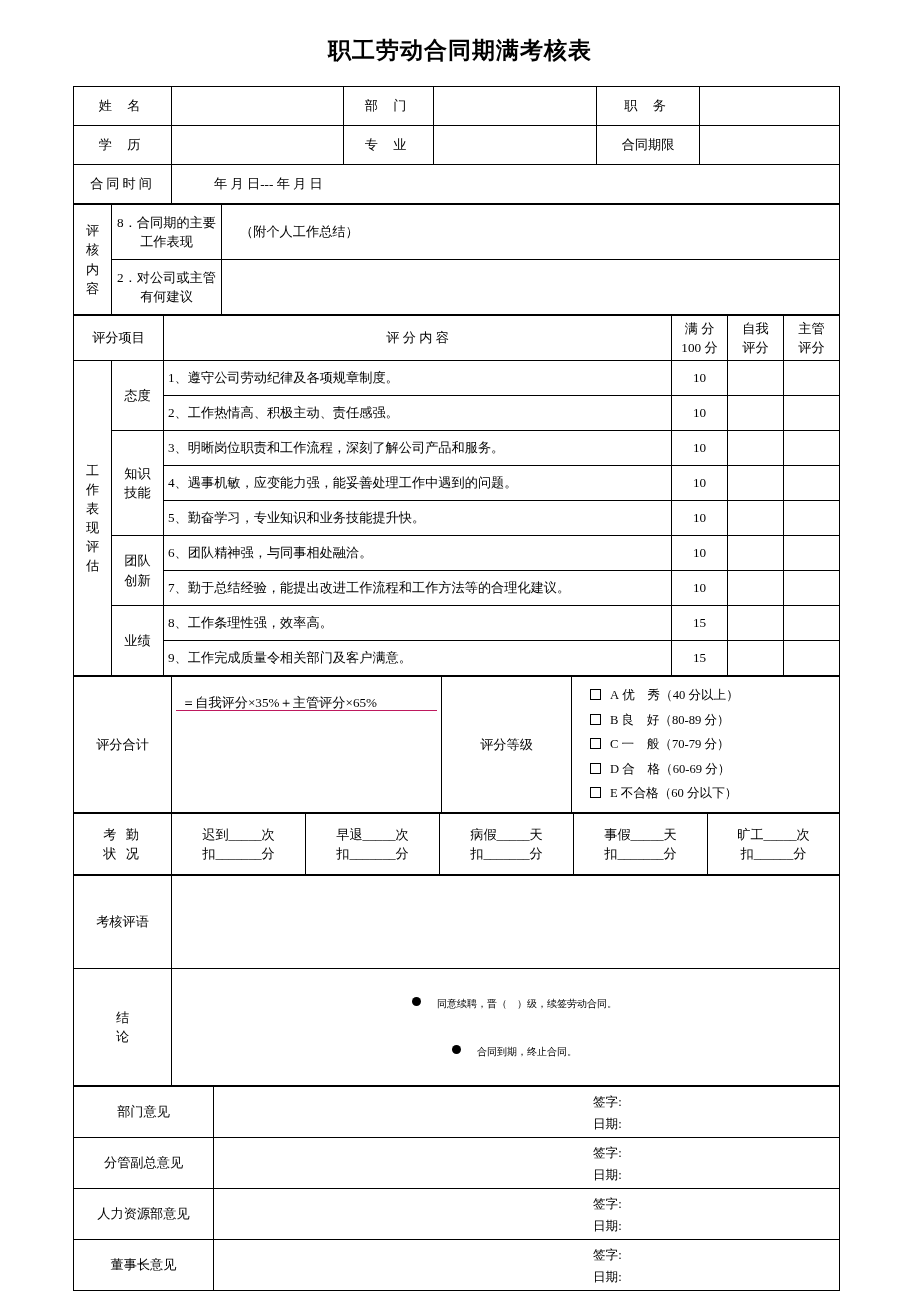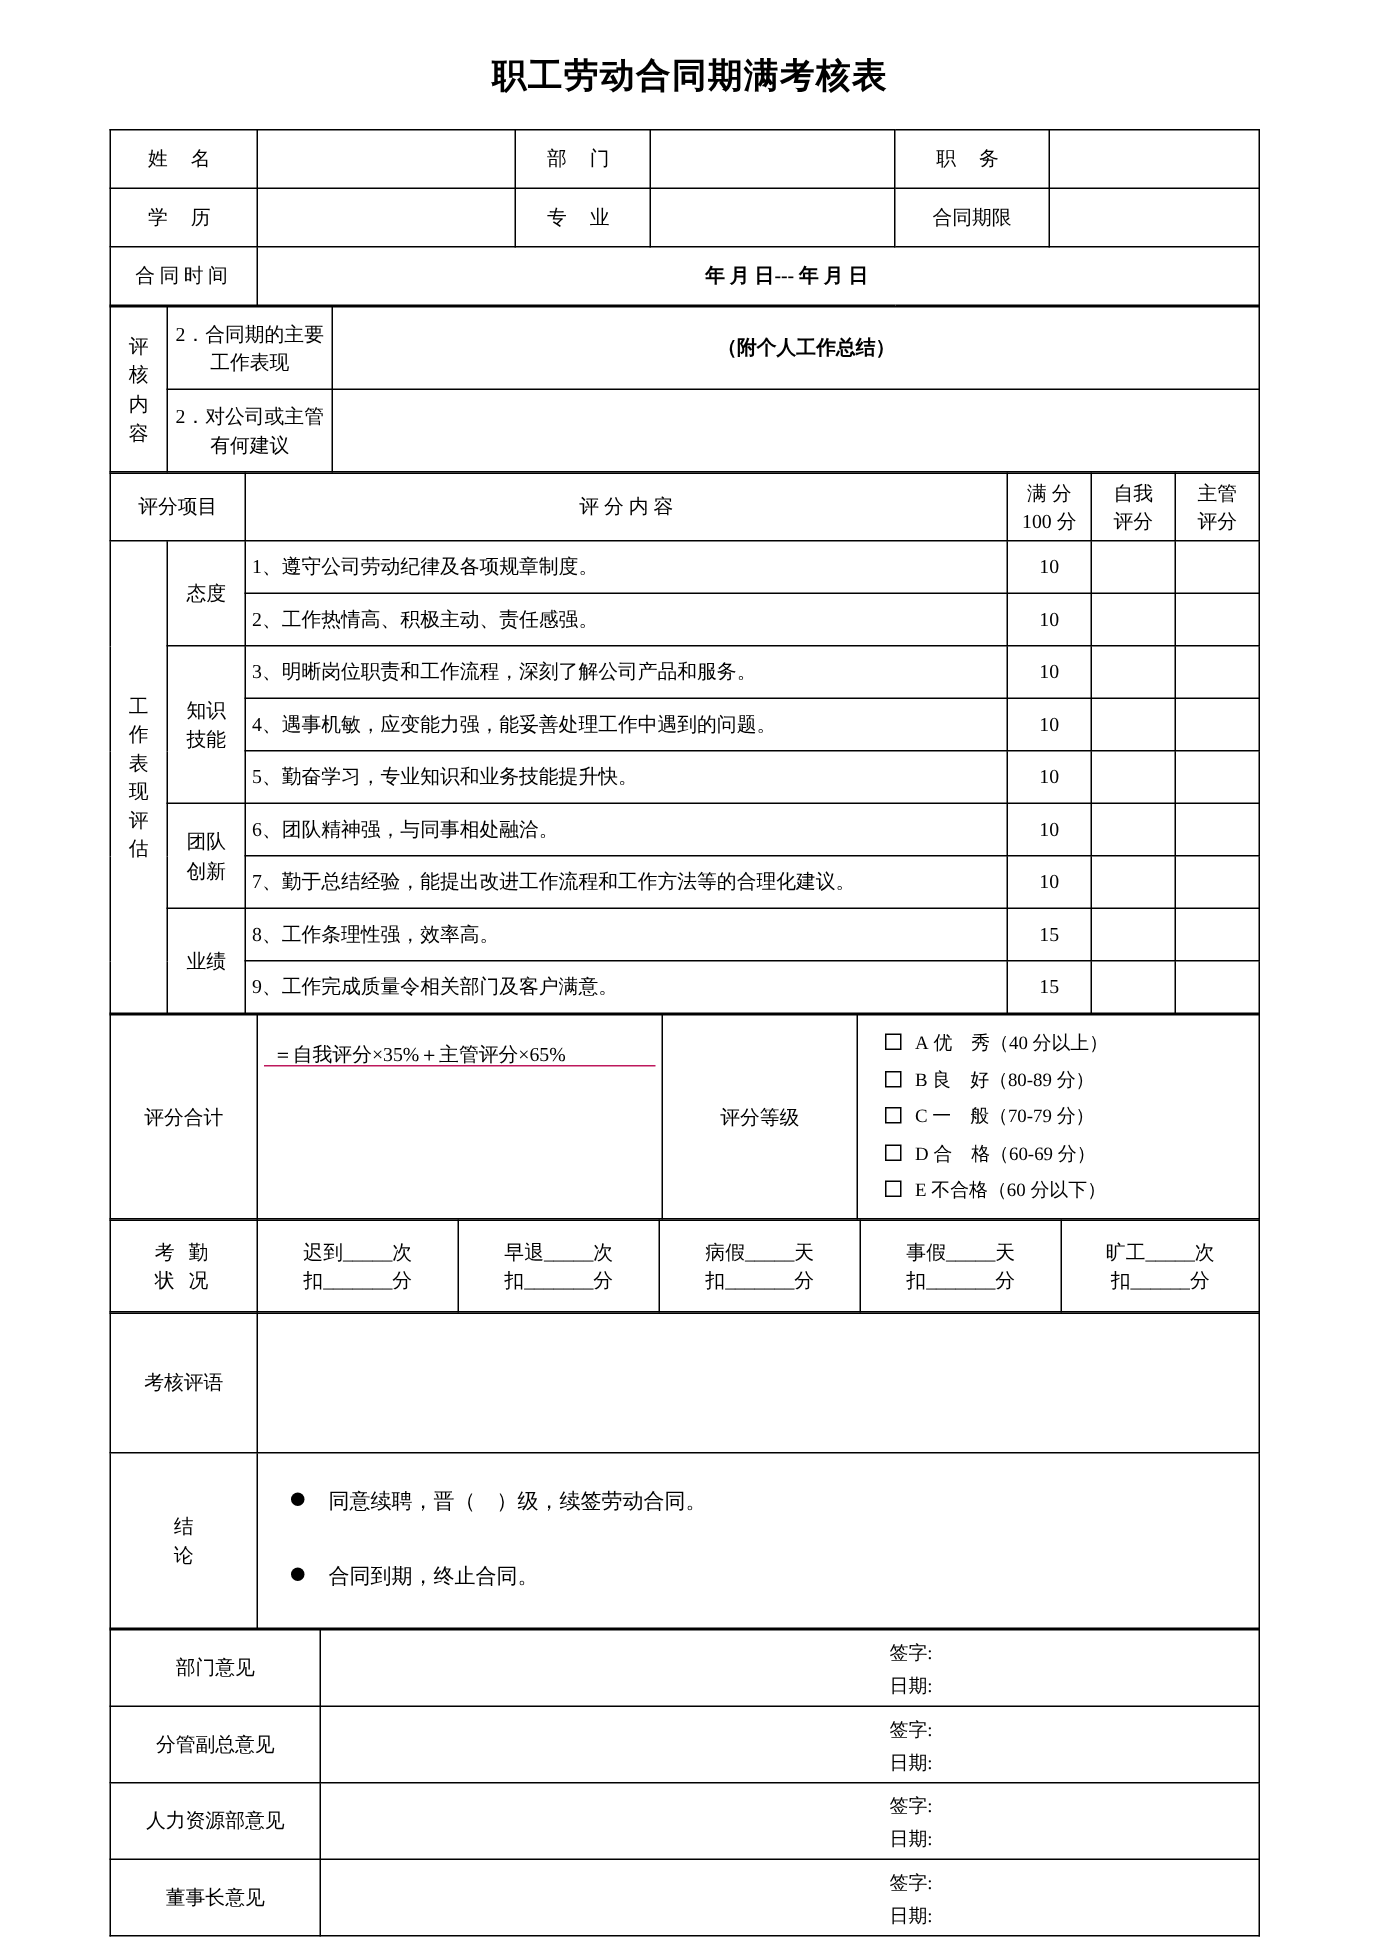--- a/index.html
+++ b/index.html
@@ -39,21 +39,21 @@
     table-layout: fixed;
   }
   table.form td {
     border: 1px solid #000;
     font-size: 13.2px;
     padding: 2px 4px;
     vertical-align: middle;
     line-height: 1.45;
   }
   .c {text-align: center;}
-  .l {text-align: center; font-weight: bold;}
+  .l {text-align: left;}
   .sp2 {letter-spacing: 6px; padding-left: 6px;}
   .sp1 {letter-spacing: 3px;}
   .vert {
     text-align: center;
     line-height: 1.25;
     font-size: 13.2px;
   }
   .vert span {display: block;}
   .h30 {height: 30px;}
   .h34 {height: 34px;}
@@ -102,22 +102,23 @@
     line-height: 1.7;
     font-size: 13.2px;
     padding: 3px 2px;
   }
   .att-cell span {display: block;}
   .concl {
     padding: 14px 0 14px 18px;
     line-height: 1;
   }
   .concl-row {
-    font-size: 14px;
+    font-size: 10px;
     padding: 10px 0 10px 0;
+    text-align: center;
   }
   .bullet {
     display: inline-block;
     width: 9px;
     height: 9px;
     border-radius: 50%;
     background: #000;
     margin-right: 16px;
     vertical-align: 1px;
   }
@@ -183,21 +184,21 @@
         <col style="width:618px">
     </colgroup>
     <tbody>
       <tr>
         <td rowspan="2" class="vert">
           <span>评</span>
           <span>核</span>
           <span>内</span>
           <span>容</span>
         </td>
-        <td class="c h40" style="height:50px">2．合同期的主要工作表现</td>
+        <td class="c h40" style="height:50px">8．合同期的主要工作表现</td>
         <td class="l" style="padding-left:18px">（附个人工作总结）</td>
       </tr>
       <tr>
         <td class="c h40" style="height:50px">2．对公司或主管有何建议</td>
         <td class="l"></td>
       </tr>
     </tbody>
   </table>
 
   <table class="form">

